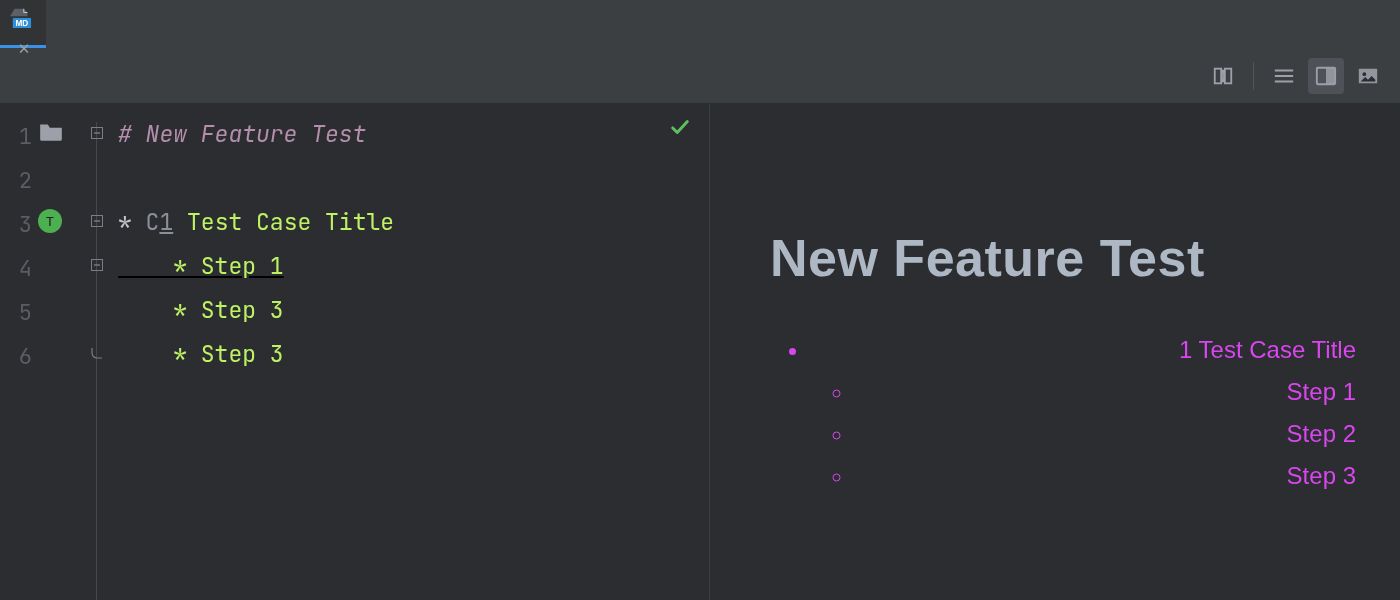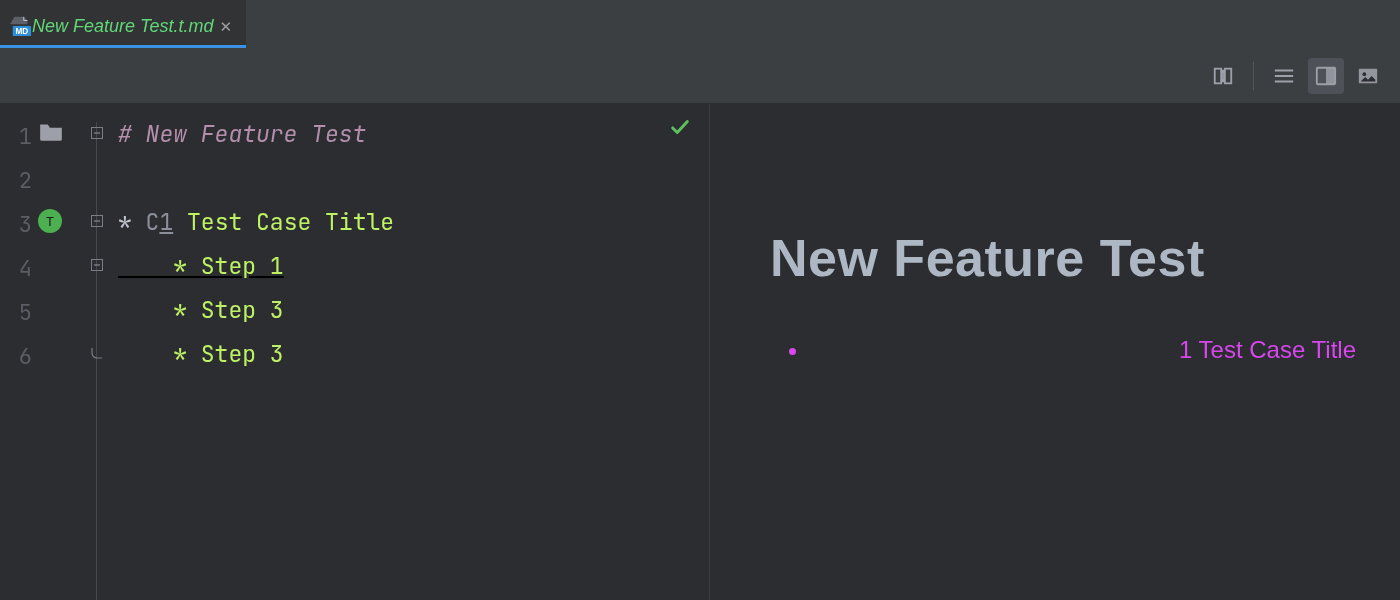--- a/index.html
+++ b/index.html
@@ -10,21 +10,23 @@
     background: #3c3f41;
     display: flex;
     align-items: stretch;
   }
   .tab {
     display: flex;
     align-items: center;
     padding: 8px 14px 0 10px;
     background: #313335;
     border-bottom: 3px solid #3b92e4;
+    gap: 10px;
     position: relative;
+    flex-direction: column;
   }
   .tab .file-icon {
     width: 22px; height: 22px;
     display: flex; align-items: flex-end; justify-content: center;
   }
   .tab .file-icon svg { display:block; }
   .tab-title {
     color: #62d778;
     font-size: 18px;
     font-style: italic;
@@ -160,21 +162,20 @@
 <div class="tab-bar">
   <div class="tab">
     <span class="file-icon">
       <svg width="24" height="24" viewBox="0 0 24 24">
         <path d="M5 2 h10 l4 4 v4 h-19z" fill="#8a8f99" opacity="0.5"></path>
         <path d="M15 2 v4 h4" fill="none" stroke="#c7ccd4" stroke-width="1"></path>
         <rect x="3" y="12" width="20" height="11" rx="1" fill="#2f8fd8"></rect>
         <text x="13" y="21" text-anchor="middle" font-size="9" font-family="Arial" font-weight="700" fill="#fff">MD</text>
       </svg>
     </span>
-    <span class="tab-title">New Feature Test.t.md</span>
     <span class="tab-close">✕</span>
   </div>
 </div>
 
 <div class="toolbar-row">
   <div class="tool-btn">
     <svg width="22" height="22" viewBox="0 0 24 24" fill="none" stroke="currentColor" stroke-width="2">
       <rect x="3" y="4" width="7" height="16"></rect>
         <rect x="14" y="4" width="7" height="16"></rect>
       <path d="M12 6 v12 M10 8 l2 -2 l2 2 M10 16 l2 2 l2 -2"></path>
@@ -253,17 +254,22 @@
         </div>
         <div class="line" style="position: absolute; left: 118px; top: 228px; right: 32px;"><span class="tok-plain">    * Step 3</span></div>
       </div>
   </div>
 
   <div class="preview-pane">
     <h1 class="preview-h1">New Feature Test</h1>
     <ul>
       <li>
         <span>1 Test Case Title</span>
+        <ul>
+          <li>Step 1</li>
+          <li>Step 2</li>
+          <li>Step 3</li>
+        </ul>
       </li>
     </ul>
   </div>
 
 </div>
 
 </body></html>

